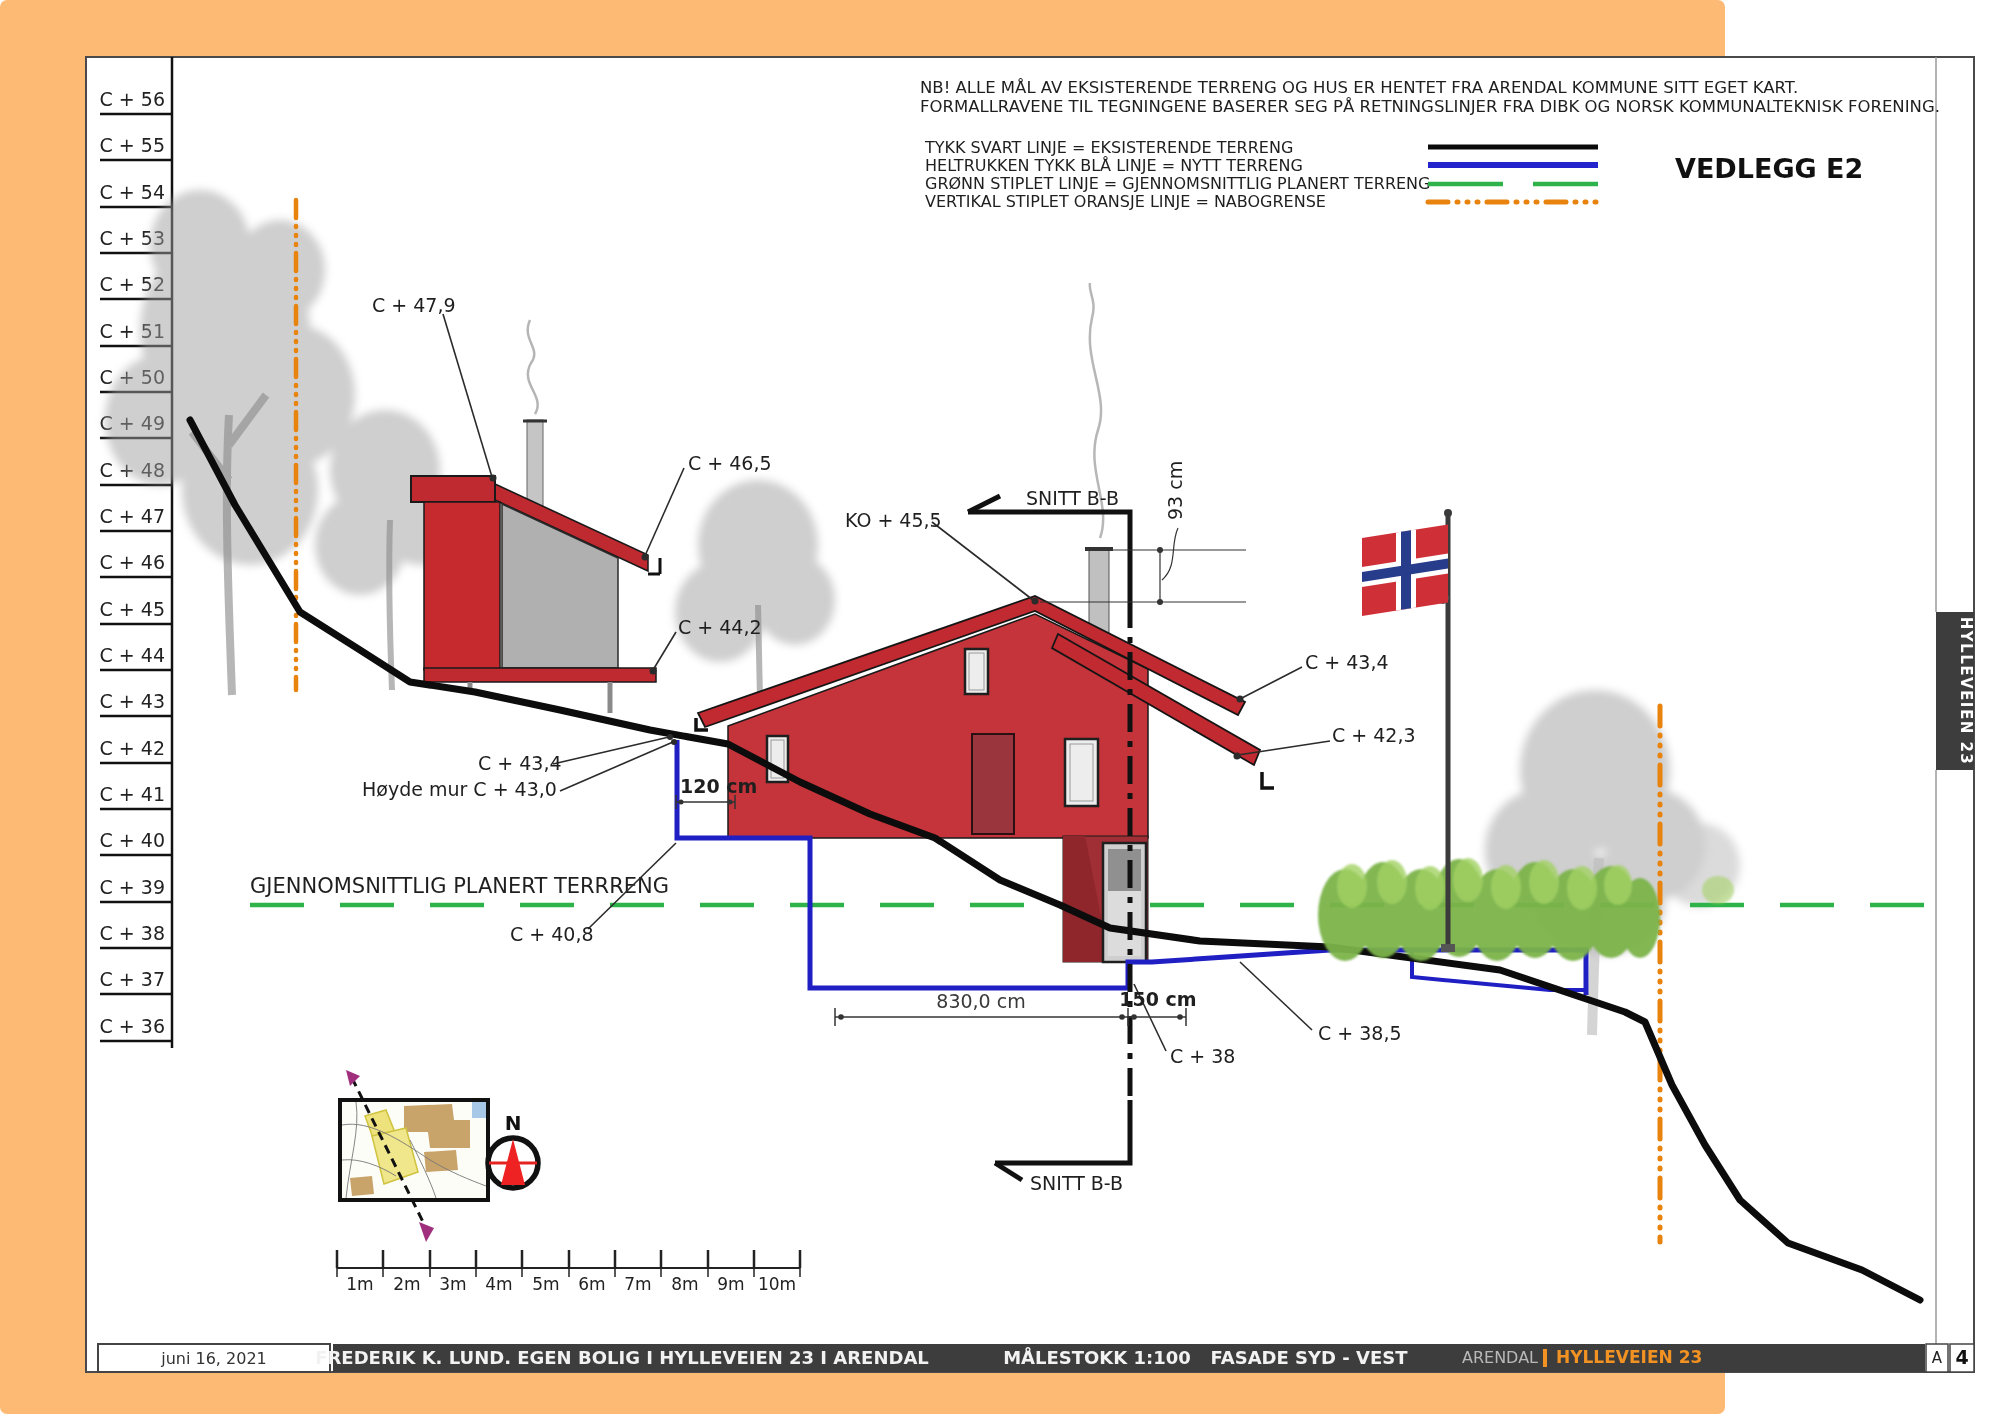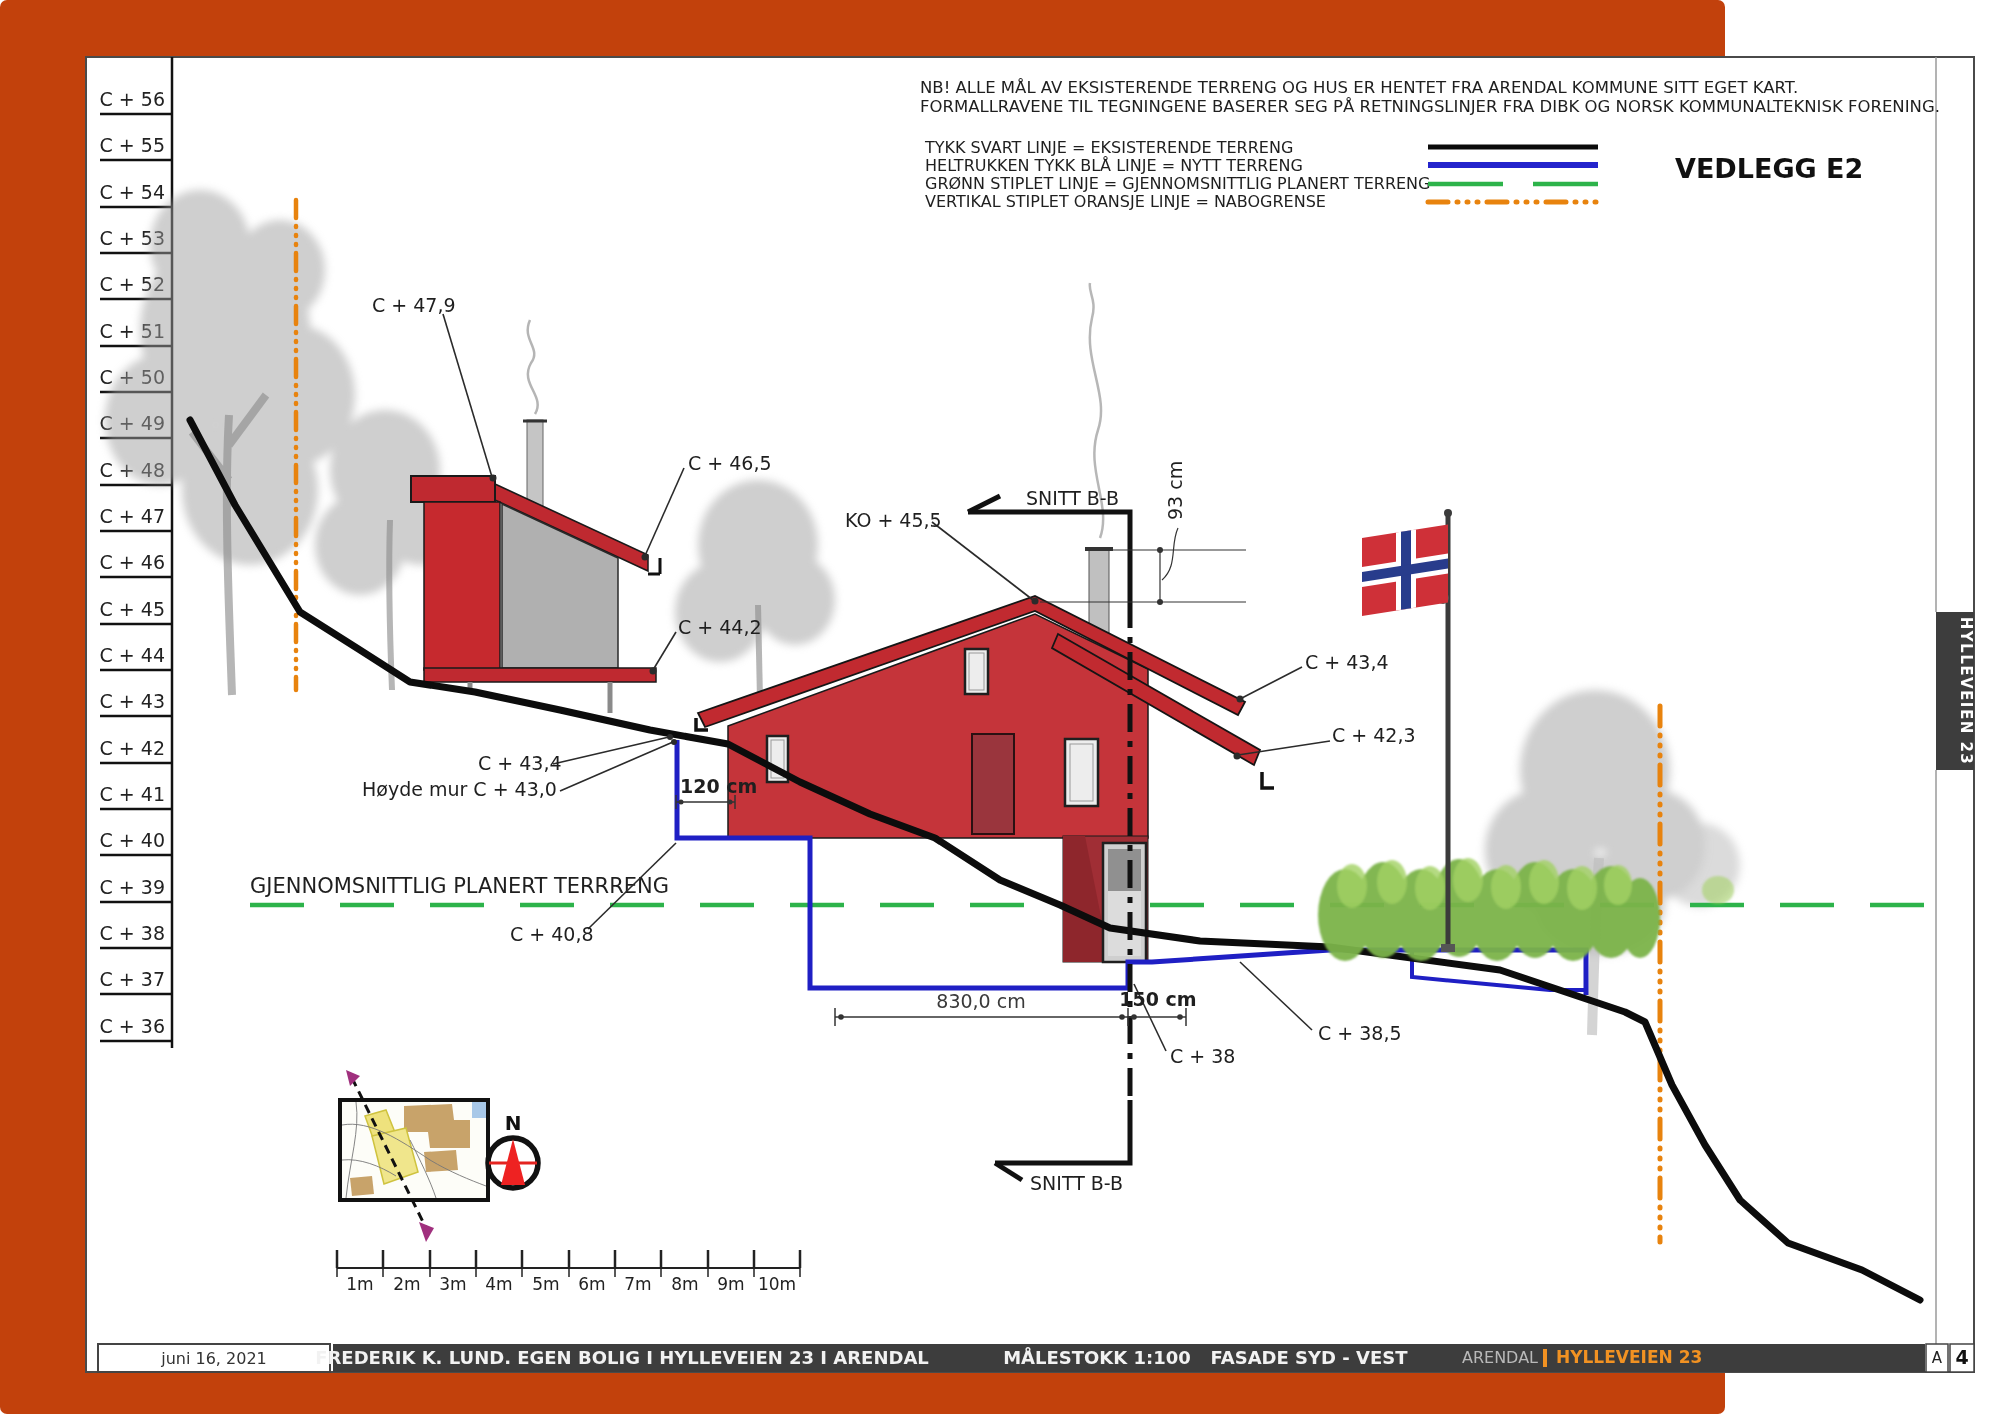--- a/index.html
+++ b/index.html
@@ -1,16 +1,16 @@
 <!DOCTYPE html>
 <html><head>
 <meta charset="utf-8">
 <style>
   html,body{margin:0;padding:0;background:#ffffff;}
-  .wrap{width:1725px;height:1414px;position:relative;background:#c2410c;border-radius:7px;}
+  .wrap{width:1725px;height:1414px;position:relative;background:#fdba74;border-radius:7px;}
   svg{display:block;}
   text{font-family:"DejaVu Sans","Liberation Sans",sans-serif;fill:#1f1f1f;}
   .lbl{font-size:19px;}
   .lblb{font-size:19px;font-weight:bold;}
   .scale-lbl{font-size:19px;fill:#222;}
   .note{font-size:16.5px;}
   .legend-t{font-size:16px;}
   .vedlegg{font-size:27px;font-weight:bold;fill:#111;}
   .big{font-size:21px;}
   .dim{font-size:19px;fill:#3a3a3a;}

